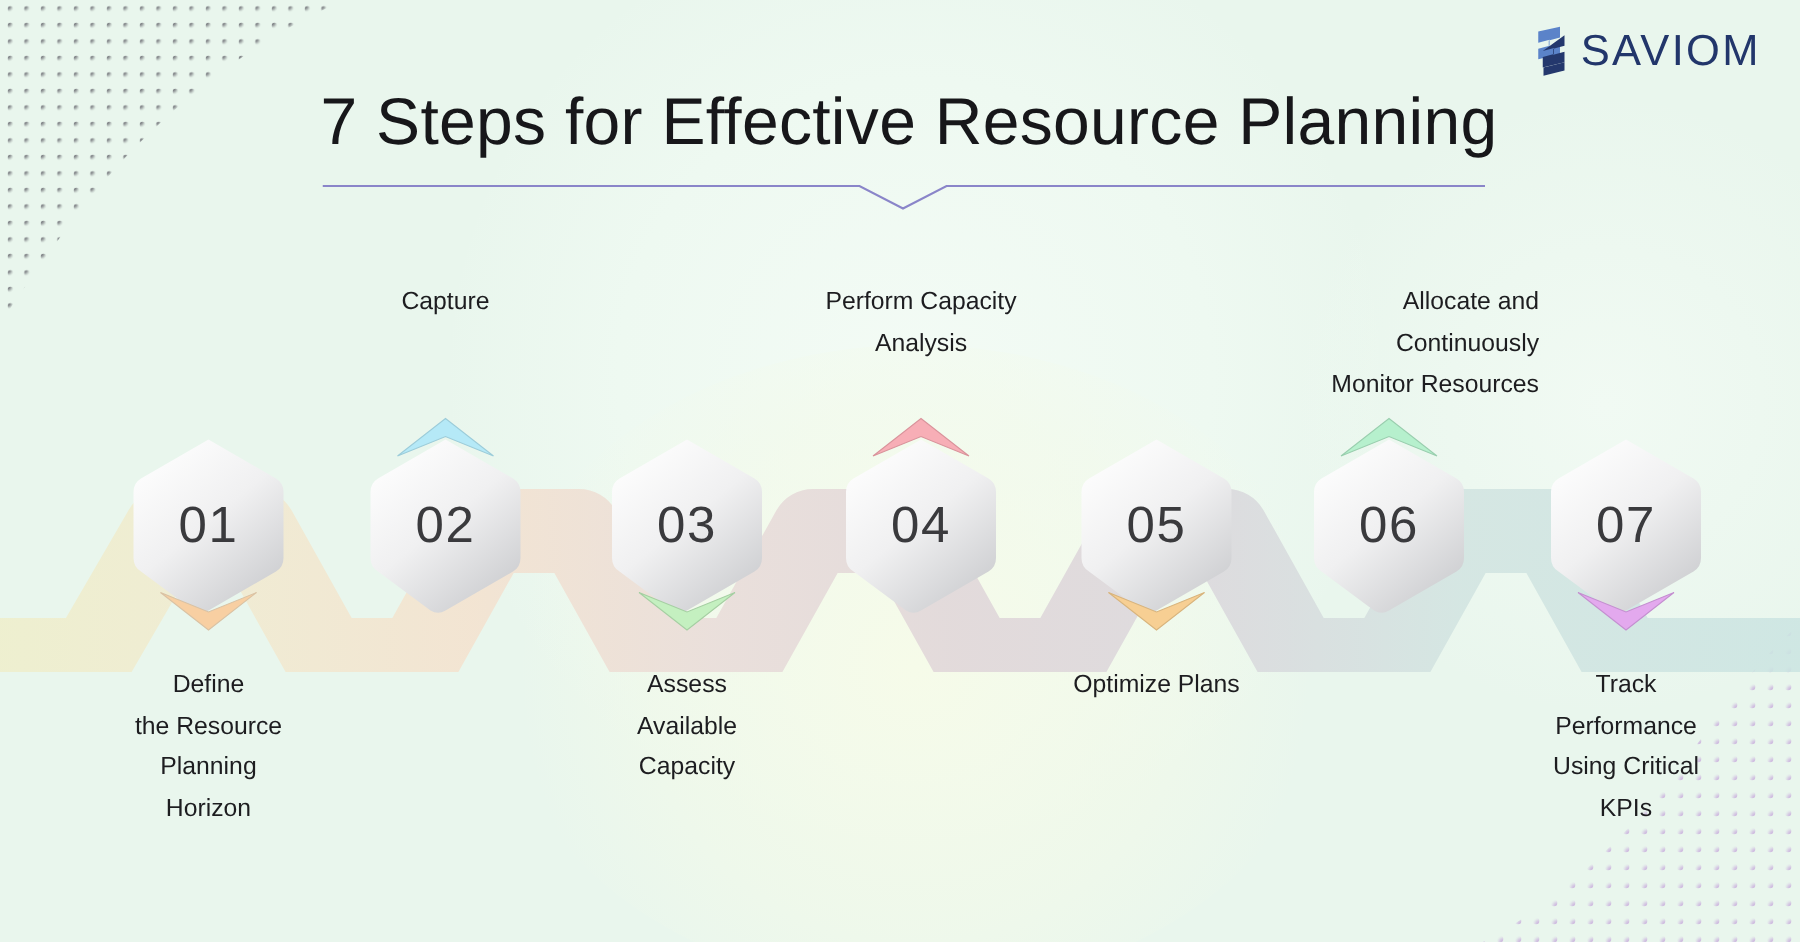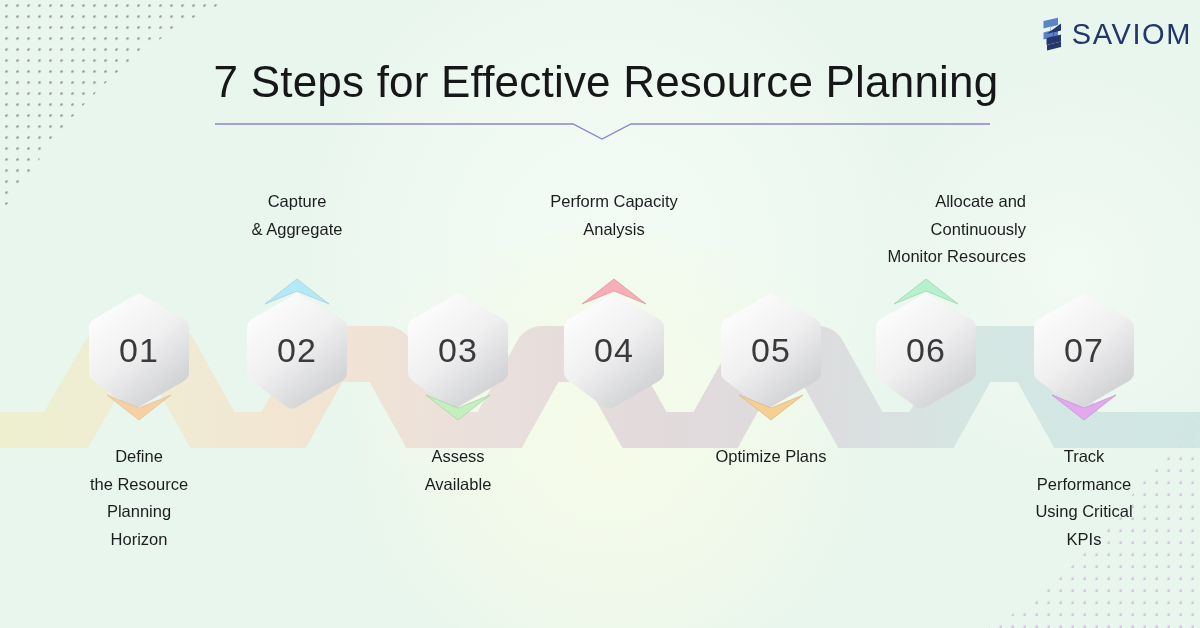--- a/index.html
+++ b/index.html
@@ -31,21 +31,21 @@
     pointer-events:none;
   }
 
   
   .dots { position:absolute; pointer-events:none; }
   .dots-tl { left:-40px; top:-30px; width:330px; height:300px; }
   .dots-br { right:-10px; bottom:-20px; width:250px; height:230px; }
 
   
   .logo{
-    position:absolute; right:8px; top:17px;
+    position:absolute; right:26px; top:17px;
     display:flex; align-items:center; gap:5px;text-align:right;
   }
   .logo-mark{ width:29px; height:34px; display:block; }
   .logo-text{
     font-size:29px; letter-spacing:1.6px; color:#22366b;
     font-weight:400; line-height:1;
   }
 
   
   .title{
@@ -202,21 +202,20 @@
         </defs>
         <path d="M54 3 L99 29 Q104 32 104 38 L104 82 Q104 88 99 91 L54 117 Q49 120 44 117 L9 91 Q4 88 4 82 L4 38 Q4 32 9 29 Z" fill="url(#hg2)"></path>
       </svg>
       <div class="hex-num">02</div>
     </div>
     <svg class="chev" viewBox="0 0 68 32" style="top:275px;">
       <path d="M2 29 L34 4 L66 29 L34 16 Z" fill="#b5e9f7" stroke="#9cccd9" stroke-width="0.7"></path>
     </svg>
     <div class="label" style="top:188px;">
       <span>Capture</span>
-      <span>&amp; Aggregate</span>
     </div>
   </div>
 
   <div class="step" style="left:358px;">
     <div class="hexwrap" style="top:290px;">
       <svg class="hex" viewBox="0 0 108 120">
         <defs>
           <linearGradient id="hg3" x1="0.15" y1="0" x2="0.85" y2="1">
             <stop offset="0%" stop-color="#ffffff"></stop>
               <stop offset="48%" stop-color="#f0f0f1"></stop>
@@ -226,20 +225,21 @@
         <path d="M54 3 L99 29 Q104 32 104 38 L104 82 Q104 88 99 91 L54 117 Q49 120 44 117 L9 91 Q4 88 4 82 L4 38 Q4 32 9 29 Z" fill="url(#hg3)"></path>
       </svg>
       <div class="hex-num">03</div>
     </div>
     <svg class="chev" viewBox="0 0 68 32" style="top:392px;">
       <path d="M2 3 L34 28 L66 3 L34 16 Z" fill="#c4f0c0" stroke="#a5cfa2" stroke-width="0.7"></path>
     </svg>
     <div class="label" style="top:443px;">
       <span>Assess</span>
       <span>Available</span>
+      <span>Capacity</span>
     </div>
   </div>
 
   <div class="step" style="left:514px;">
     <div class="hexwrap" style="top:290px;">
       <svg class="hex" viewBox="0 0 108 120">
         <defs>
           <linearGradient id="hg4" x1="0.15" y1="0" x2="0.85" y2="1">
             <stop offset="0%" stop-color="#ffffff"></stop>
               <stop offset="48%" stop-color="#f0f0f1"></stop>

